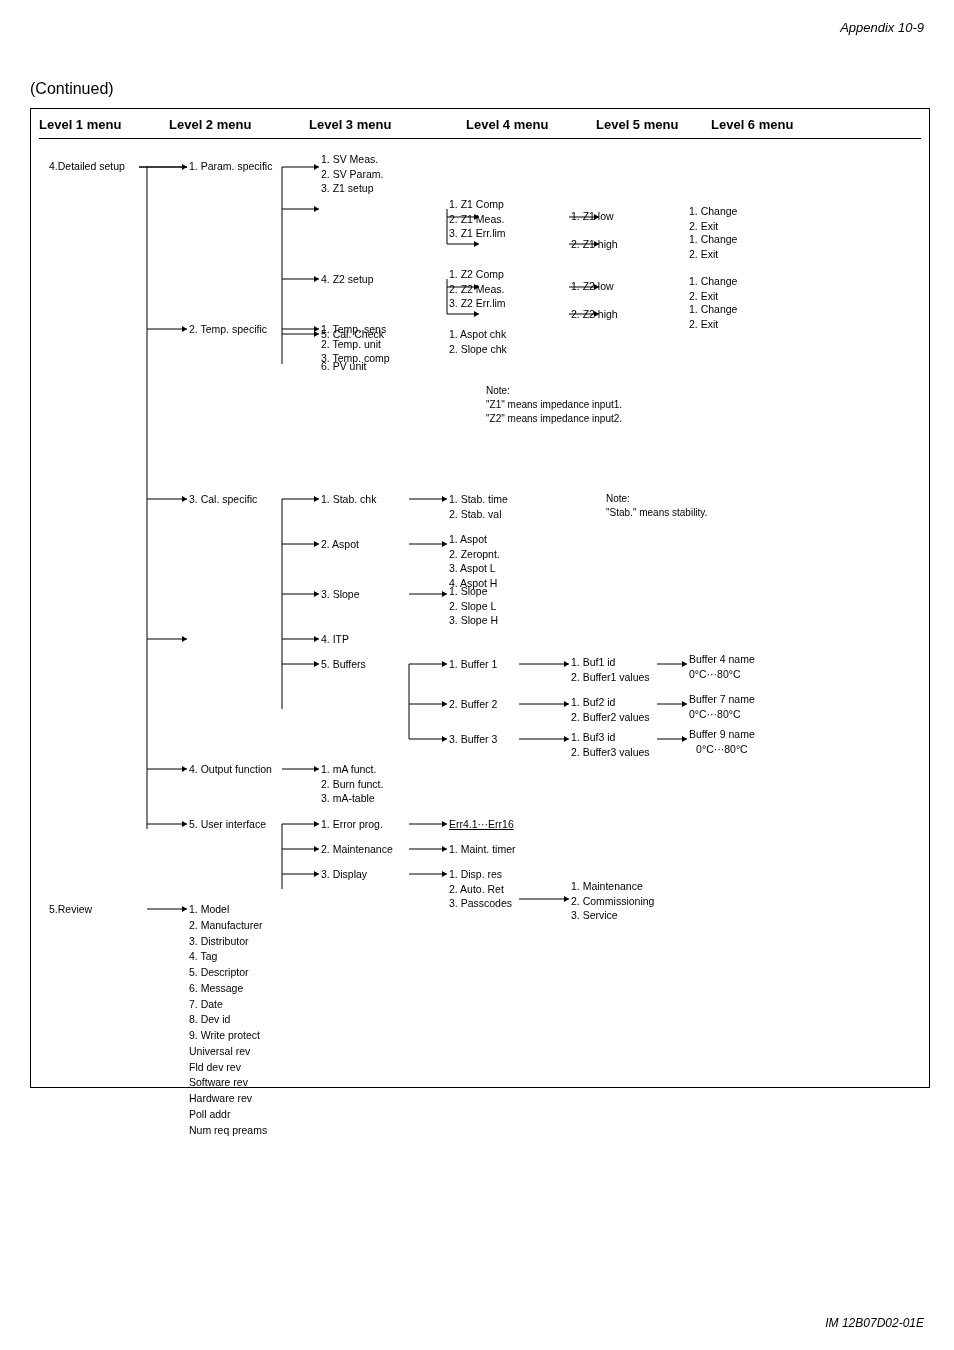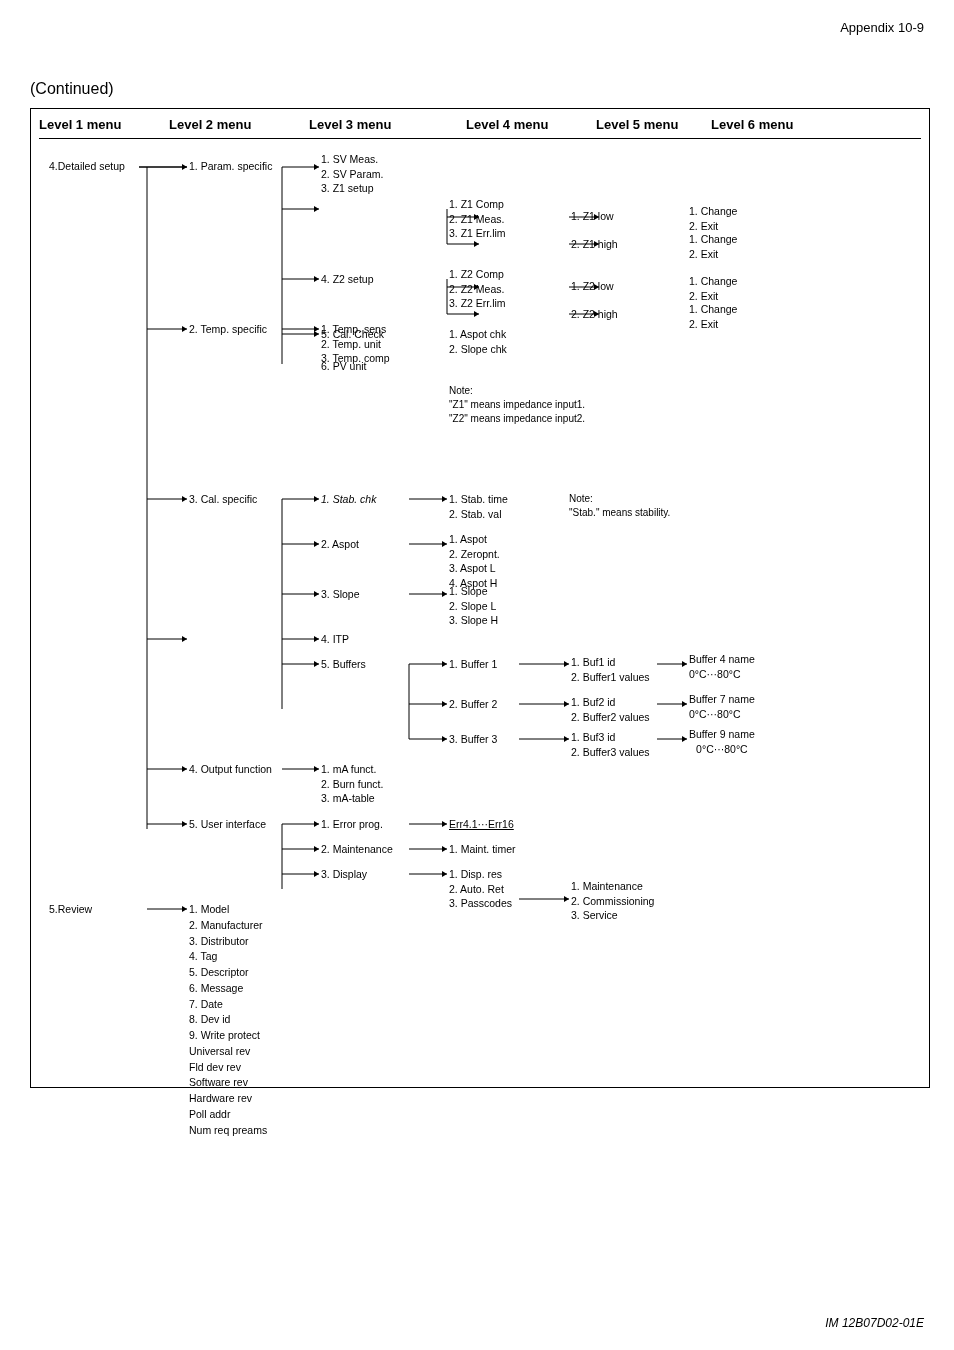--- a/index.html
+++ b/index.html
@@ -15,20 +15,21 @@
       width: 954px;
       min-height: 1350px;
       padding: 20px 30px;
       position: relative;
     }
     .top-right {
       position: absolute;
       top: 20px;
       right: 30px;
       font-size: 13px;
+      font-style: italic;
       text-align: right;
     }
     .continued {
       margin-top: 60px;
       margin-bottom: 10px;
       font-size: 16px;
     }
     .diagram-container {
       border: 1px solid #000;
       padding: 8px;
@@ -81,20 +82,21 @@
       position: absolute;
       bottom: 20px;
       right: 30px;
       font-size: 12px;
       font-style: italic;
     }
 
     .note-text {
       font-size: 10px;
       line-height: 1.4;
+      margin-left: 37px;
     }
   </style>
 </head>
 <body>
 
 <div class="page">
   <div class="top-right">Appendix 10-9</div>
 
   <div class="continued">(Continued)</div>
 
@@ -287,21 +289,21 @@
 
       <div class="node" style="left:282px; top:3px;">1. SV Meas.
 2. SV Param.
 3. Z1 setup</div>
       <div class="node" style="left:282px; top:123px;">4. Z2 setup</div>
       <div class="node" style="left:282px; top:178px;">5. Cal. Check</div>
       <div class="node" style="left:282px; top:210px;">6. PV unit</div>
       <div class="node" style="left:282px; top:173px;">1. Temp. sens
 2. Temp. unit
 3. Temp. comp</div>
-      <div class="node" style="left:282px; top:343px;font-style:italic;">1. Stab. chk</div>
+      <div class="node" style="left:282px; top:343px;">1. Stab. chk</div>
       <div class="node" style="left:282px; top:388px;">2. Aspot</div>
       <div class="node" style="left:282px; top:438px;">3. Slope</div>
       <div class="node" style="left:282px; top:483px;">4. ITP</div>
       <div class="node" style="left:282px; top:508px;">5. Buffers</div>
       <div class="node" style="left:282px; top:613px;">1. mA funct.
 2. Burn funct.
 3. mA-table</div>
       <div class="node" style="left:282px; top:668px;">1. Error prog.</div>
       <div class="node" style="left:282px; top:693px;">2. Maintenance</div>
       <div class="node" style="left:282px; top:718px;">3. Display</div>

